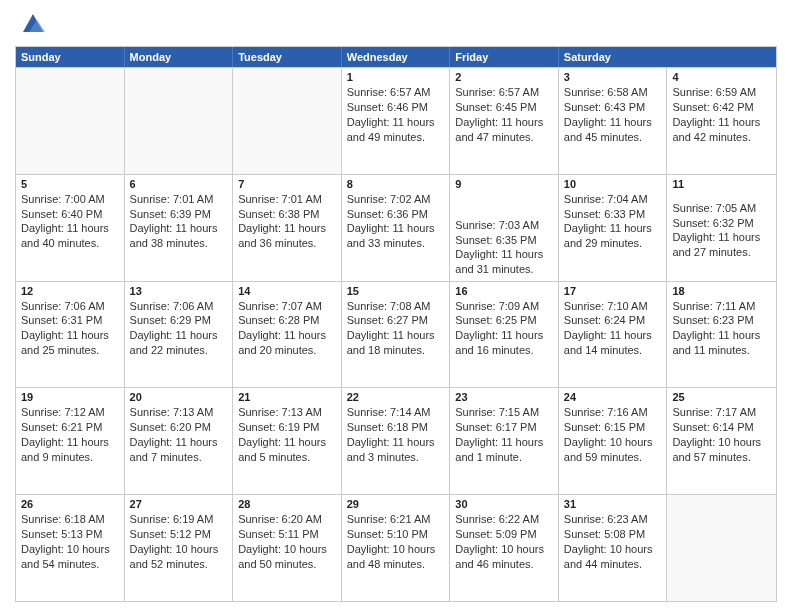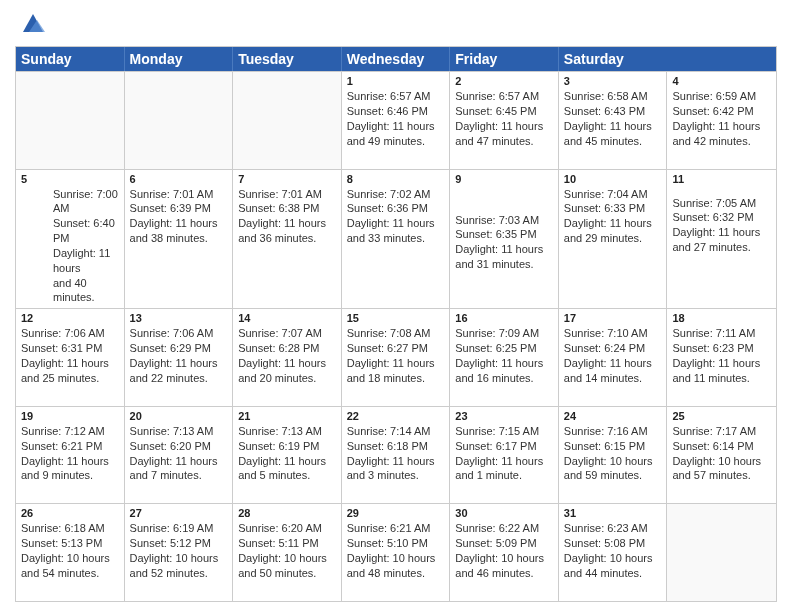--- a/index.html
+++ b/index.html
@@ -66,21 +66,21 @@
       flex-direction: column;
       border: 1px solid #ccc;
     }
     .cal-header-row {
       display: grid;
       grid-template-columns: repeat(7, 1fr);
       background: #2b5fad;
     }
     .cal-header-cell {
       color: #fff;
-      font-size: 14px;
+      font-size: 11px;
       font-weight: bold;
       padding: 4px 5px;
       text-align: left;
       border-right: 1px solid #4a7abf;
     }
     .cal-header-cell:last-child { border-right: none; }
     .cal-body {
       flex: 1;
       display: flex;
       flex-direction: column;
@@ -174,21 +174,21 @@
             <div class="day-num">4</div>
             <div class="cell-info" style="white-space: pre-line;">Sunrise: 6:59 AM
 Sunset: 6:42 PM
 Daylight: 11 hours
 and 42 minutes.</div>
           </div>
         </div>
         <div class="cal-row">
           <div class="cal-cell">
             <div class="day-num">5</div>
-            <div class="cell-info" style="white-space: pre-line; margin-left: 32px;">Sunrise: 7:00 AM
+            <div class="cell-info" style="white-space: pre-line;">Sunrise: 7:00 AM
 Sunset: 6:40 PM
 Daylight: 11 hours
 and 40 minutes.</div>
           </div>
           <div class="cal-cell">
             <div class="day-num">6</div>
             <div class="cell-info" style="white-space: pre-line;">Sunrise: 7:01 AM
 Sunset: 6:39 PM
 Daylight: 11 hours
 and 38 minutes.</div>

